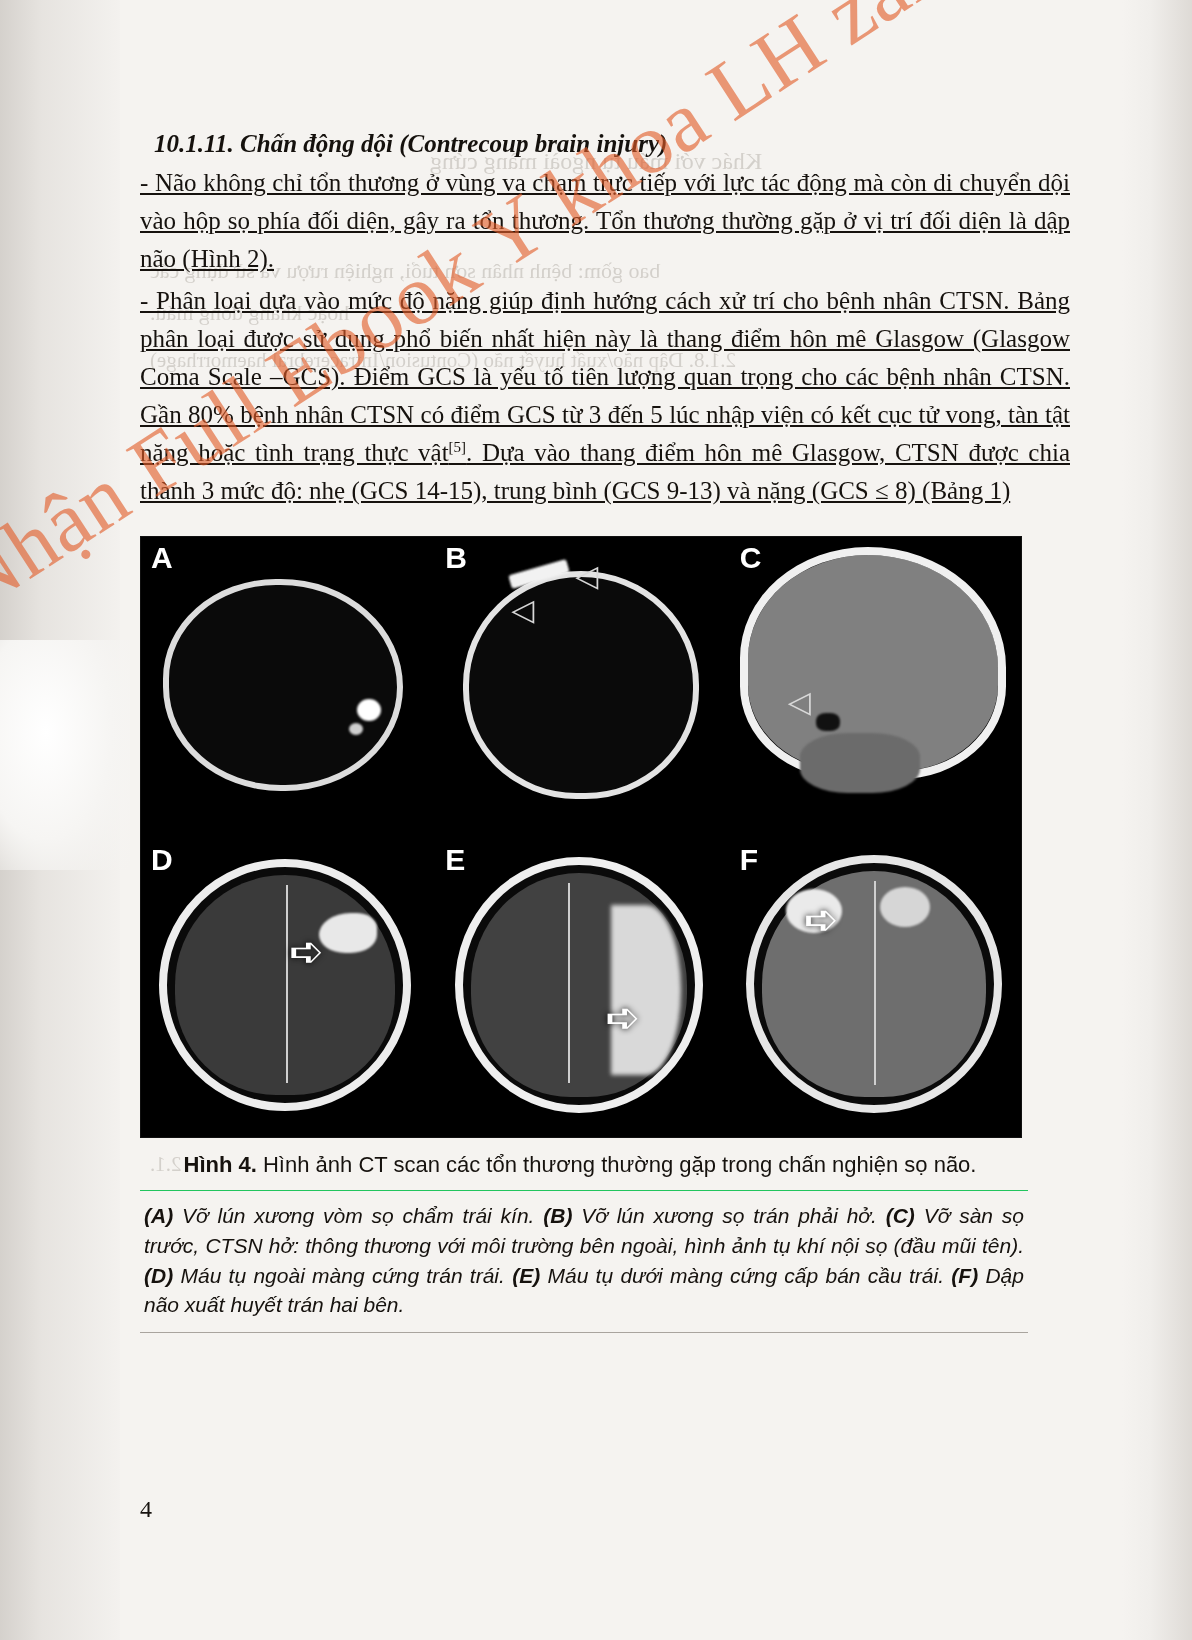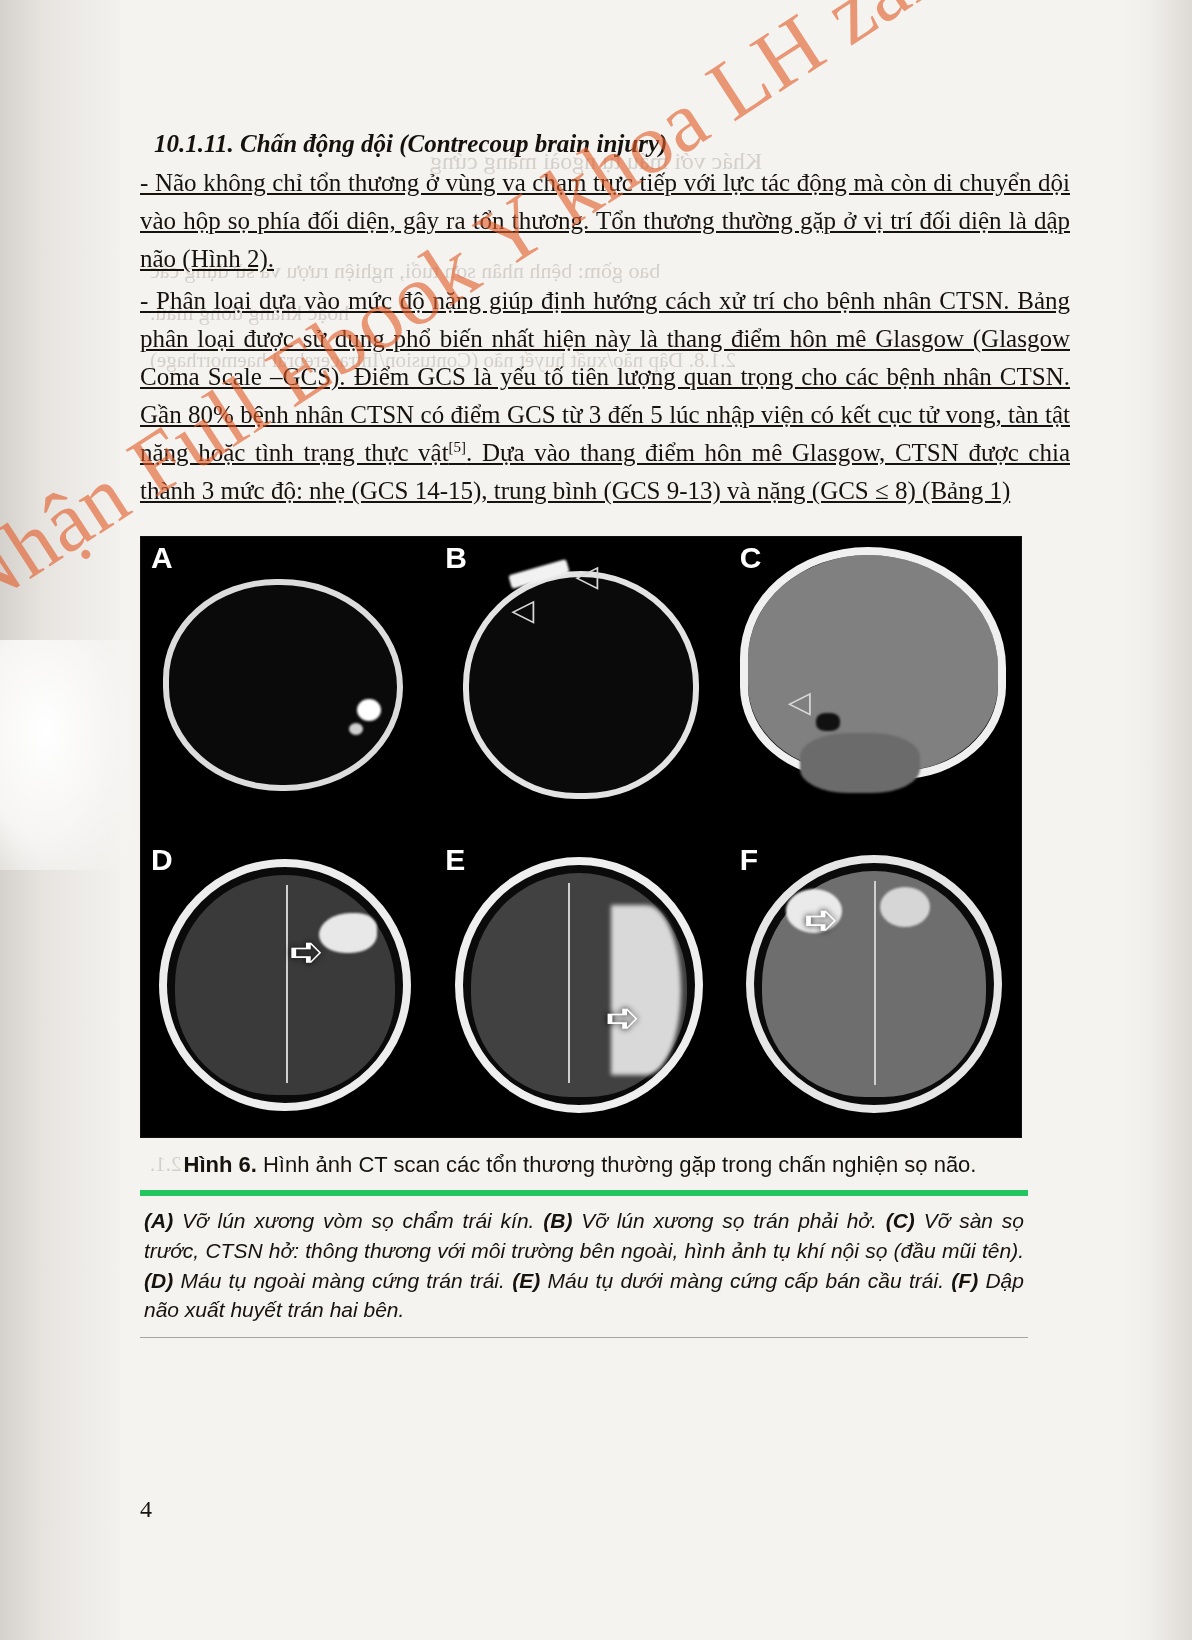--- a/index.html
+++ b/index.html
@@ -180,21 +180,21 @@
     font-size: 22px;
     text-align: center;
     color: #16120e;
     width: 880px;
   }
   #caption-main b { font-weight: bold; }
 
   #caption-box {
     margin-top: 12px;
     width: 880px;
-    border-top: 6px solid #22c55e;
+    border-top: 1px solid #22c55e;
     border-bottom: 1px solid #a9a49e;
     padding: 10px 4px 12px 4px;
     font-family: "Liberation Sans", sans-serif;
     font-style: italic;
     font-size: 21px;
     line-height: 1.42;
     color: #16120e;
     text-align: justify;
   }
 
@@ -315,21 +315,21 @@
           <div class="brain" style="left:32px; top:32px; width:224px; height:226px; background:#6e6e6e;"></div>
           <div class="midline" style="top:42px; height:204px;"></div>
           <div class="hyper" style="left:56px; top:50px; width:56px; height:44px; background:#eaeaea; border-radius:50%;"></div>
           <div class="hyper" style="left:150px; top:48px; width:50px; height:40px; background:#d6d6d6; border-radius:50%;"></div>
           <span class="arrow-white" style="left:74px; top:60px;">➪</span>
         </div>
 
       </div>
 
       <div id="caption-main">
-        <b>Hình 6.</b>
+        <b>Hình 4.</b>
         <span>Hình ảnh CT scan các tổn thương thường gặp trong chấn nghiện sọ não.</span>
       </div>
 
       <div id="caption-box">
         <span style="font-weight:bold">(A)</span>
         <span>Vỡ lún xương vòm sọ chẩm trái kín.</span>
         <span style="font-weight:bold">(B)</span>
         <span>Vỡ lún xương sọ trán phải hở.</span>
         <span style="font-weight:bold">(C)</span>
         <span>Vỡ sàn sọ trước, CTSN hở: thông thương với môi trường bên ngoài, hình ảnh tụ khí nội sọ (đầu mũi tên).</span>

